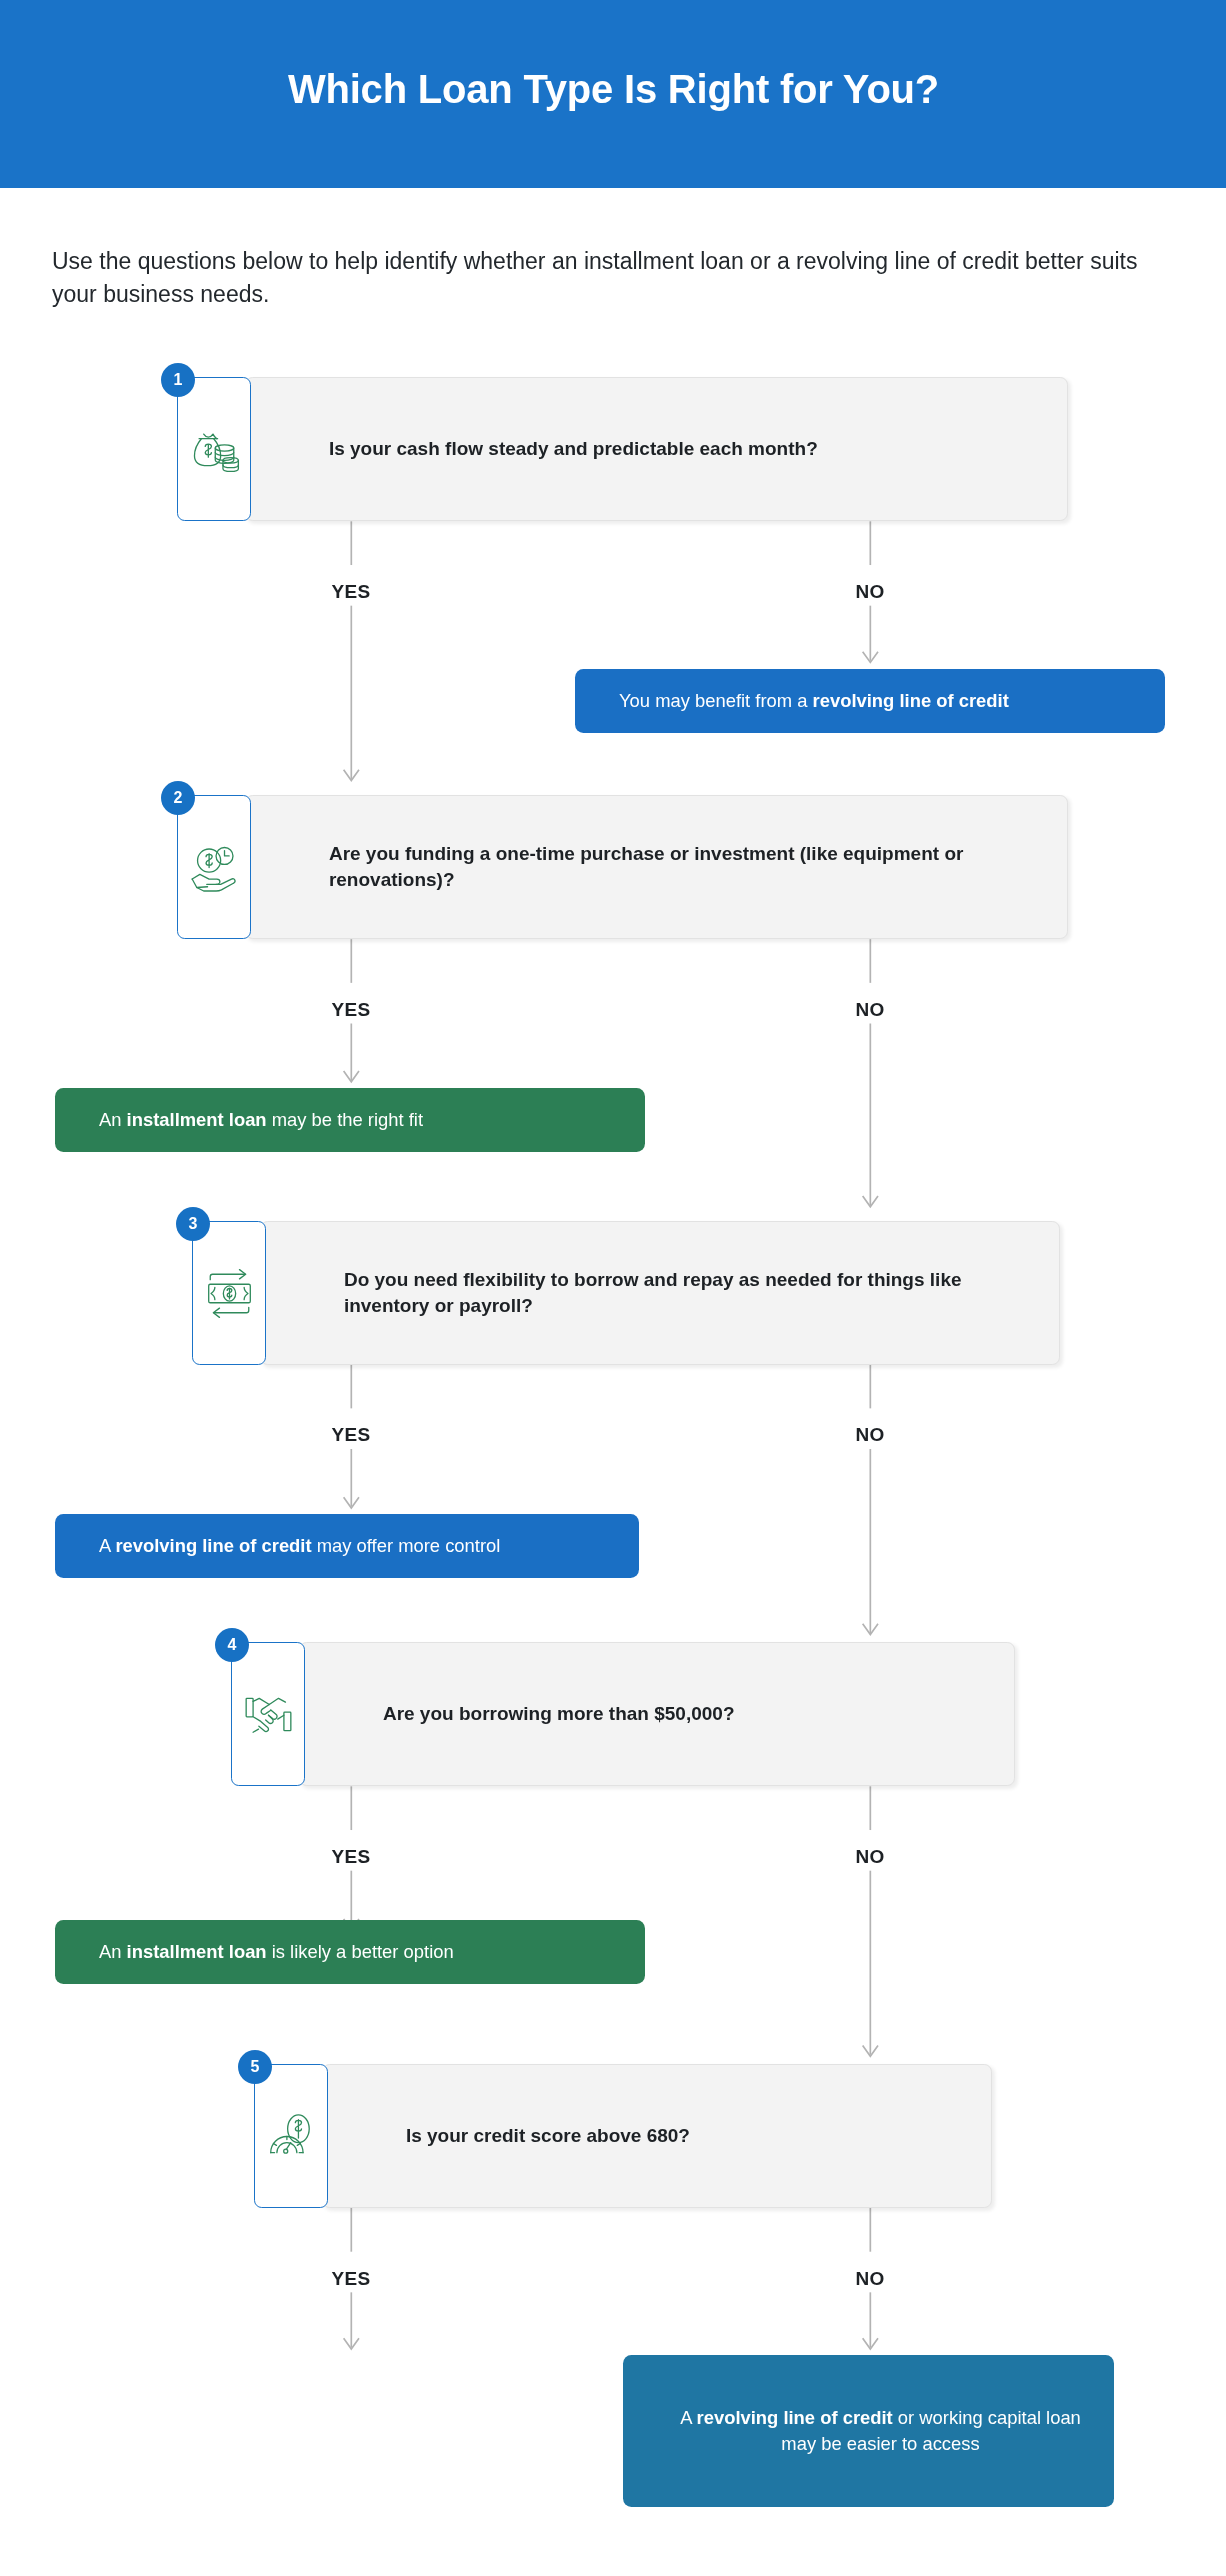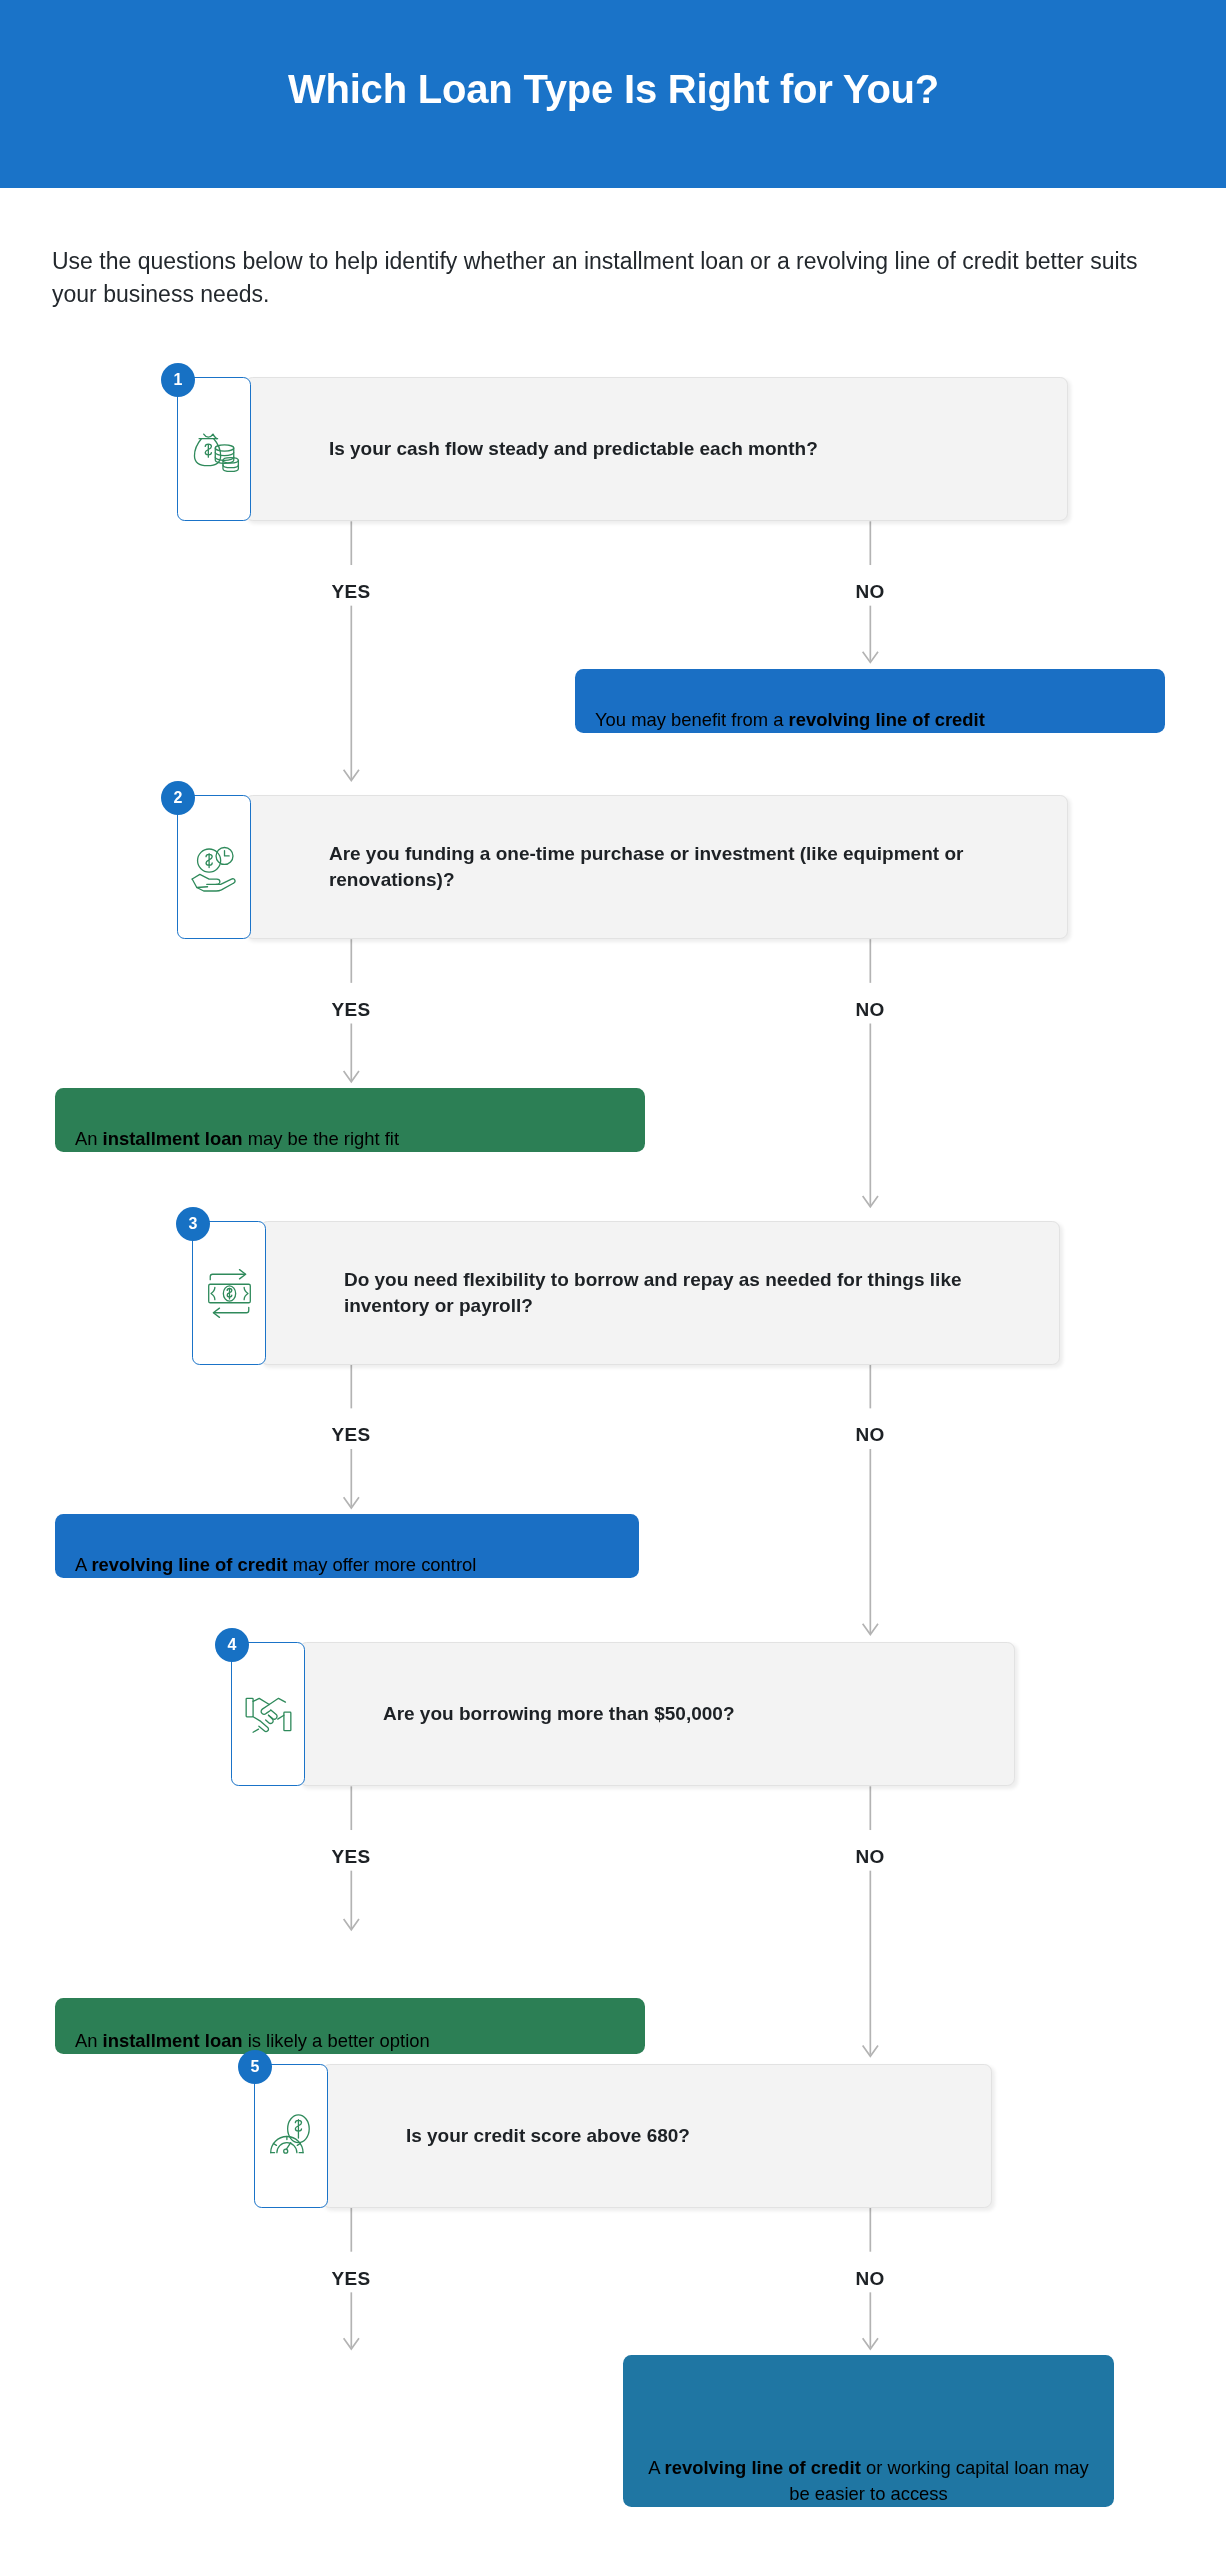--- a/index.html
+++ b/index.html
@@ -124,26 +124,27 @@
     color: #1d2125;
     letter-spacing: 0.3px;
     transform: translateX(-50%);
     white-space: nowrap;
   }
 
   
   .result {
     position: absolute;
     border-radius: 8.4px;
-    color: #000000;
-    display: flex;
-    align-items: flex-end;
+    color: #ffffff;
+    display: flex;
+    align-items: center;
     font-size: 18.4px;
     line-height: 1.42;
     font-weight: 400;
+    padding-left: 24px;
   }
   .result .inner { width: 100%; padding: 0 20px; }
   .result b { font-weight: bold; }
   .result.blue   { background: #1a6fc4; }
   .result.green  { background: #2c7f55; }
   .result.teal   { background: #2a7b77; }
   .result.steel  { background: #1f76a3; }
   .result.center .inner { text-align: center; }
   .result.left   .inner { text-align: left; }
 </style>
@@ -306,21 +307,21 @@
       </svg>
     </div>
     <div class="q-panel" style="flex:1;">
       <div class="q-text">Are you borrowing more than $50,000?</div>
     </div>
   </div>
 
   <div class="branch-label" style="left:351px; top:1846px;">YES</div>
   <div class="branch-label" style="left:870px; top:1846px;">NO</div>
 
-  <div class="result green left" style="left:55px; top:1998px; width:590px; height:56px;">
+  <div class="result green left" style="left:55px; top:1920px; width:590px; height:64px;">
     <div class="inner">
       <span>An </span><b>installment loan</b><span> is likely a better option</span>
     </div>
   </div>
 
   <div class="qrow" style="left:254px; top:2064px; width:738px; height:144px;">
     <div class="icon-card">
       <div class="badge">5</div>
       <svg class="icon-svg" width="57" height="57" viewBox="0 0 74 74" fill="none" stroke="#2f8a5b" stroke-width="1.7" stroke-linecap="round" stroke-linejoin="round">
         <ellipse cx="46" cy="27" rx="14" ry="18"></ellipse>

